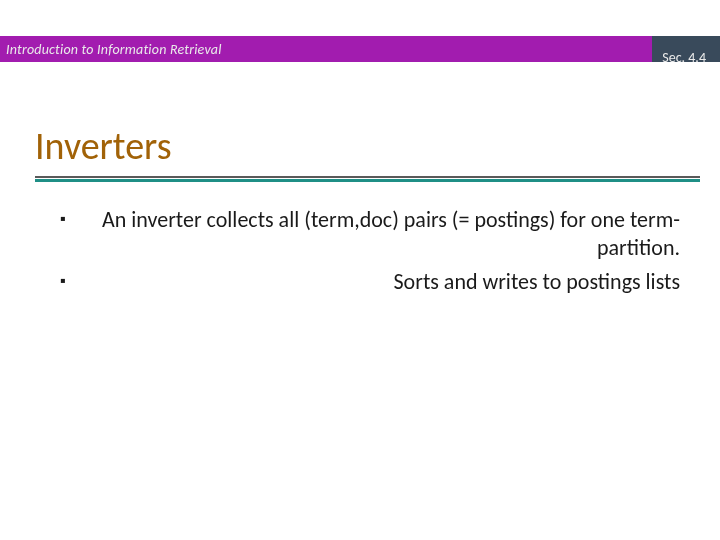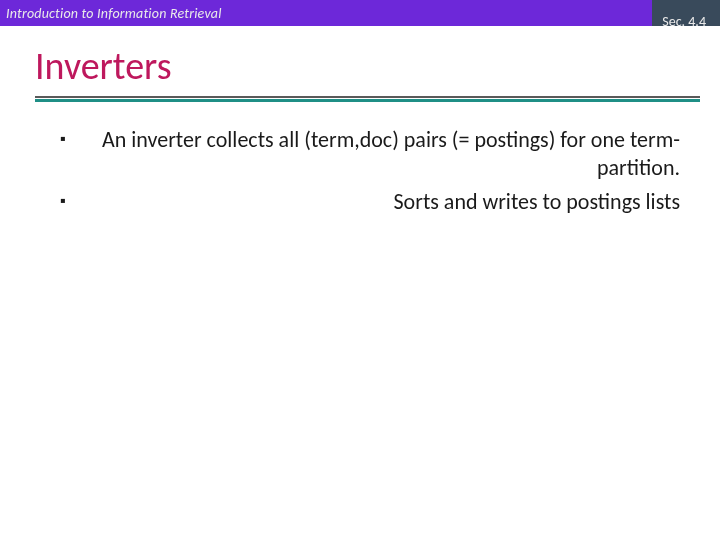--- a/index.html
+++ b/index.html
@@ -1,22 +1,22 @@
 <!DOCTYPE html>
 <html><head>
 <meta charset="utf-8">
 <style>
   * { margin: 0; padding: 0; box-sizing: border-box; }
   html, body { width: 720px; height: 540px; background: #fff; font-family: Calibri, "Segoe UI", Arial, sans-serif; overflow: hidden; }
   .slide { width: 720px; height: 540px; position: relative; }
-  .topbar { width: 100%; height: 26px; background: #6d28d9; display: flex; align-items: center; justify-content: space-between; }
+  .topbar { width: 100%; height: 26px; background: #a21caf; display: flex; align-items: center; justify-content: space-between; margin-top: 36px; }
   .topbar-left { color: #e9e9e9; font-style: italic; font-size: 14px; padding-left: 6px; letter-spacing: 0.2px; }
   .section-box { background: #394a5b; color: #e9e9e9; font-size: 14px; padding: 20px 14px 4px 10px; height: 100%; display: flex; align-items: center; }
   .title-wrap { padding: 20px 20px 0 35px; }
-  .title { color: #be185d; font-size: 38px; font-weight: 400; line-height: 1.1; }
+  .title { color: #a16207; font-size: 38px; font-weight: 400; line-height: 1.1; margin-top: 44px; }
   .rule-dark { height: 2px; background: #5a5a5a; margin-top: 8px; }
   .rule-accent { height: 3px; background: #1f8f86; margin-top: 1px; }
   .body { padding: 24px 40px 0 60px; font-size: 22px; color: #1a1a1a; line-height: 1.28; }
   .bullet { display: flex; margin-bottom: 6px; }
   .bullet .marker { flex: 0 0 22px; font-size: 16px; margin-top: 3px; }
   .bullet .text { flex: 1; text-align: right; }
 </style>
 </head>
 <body>
 

